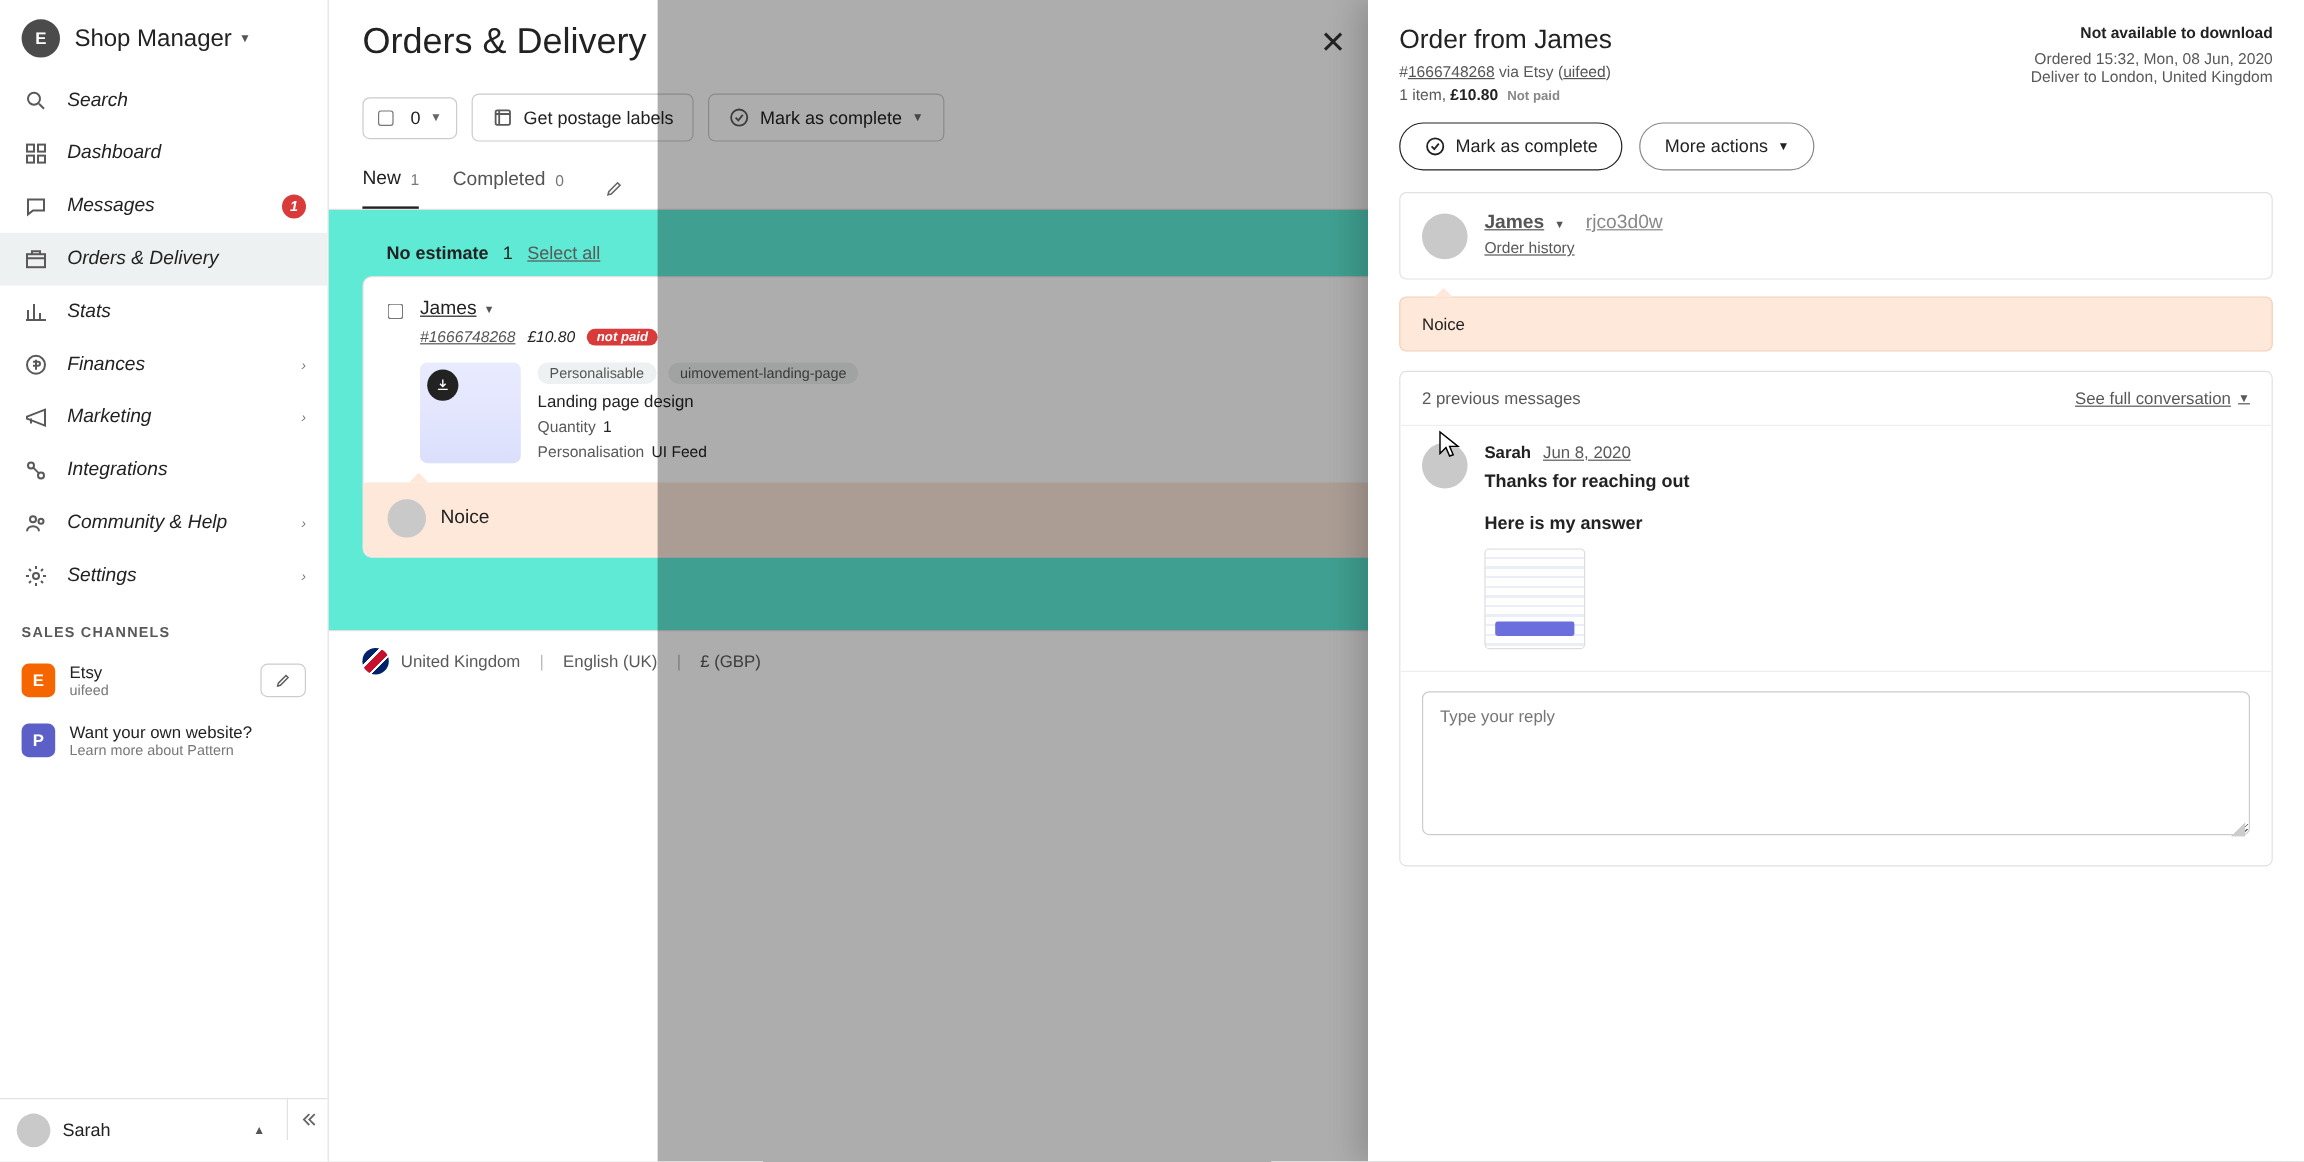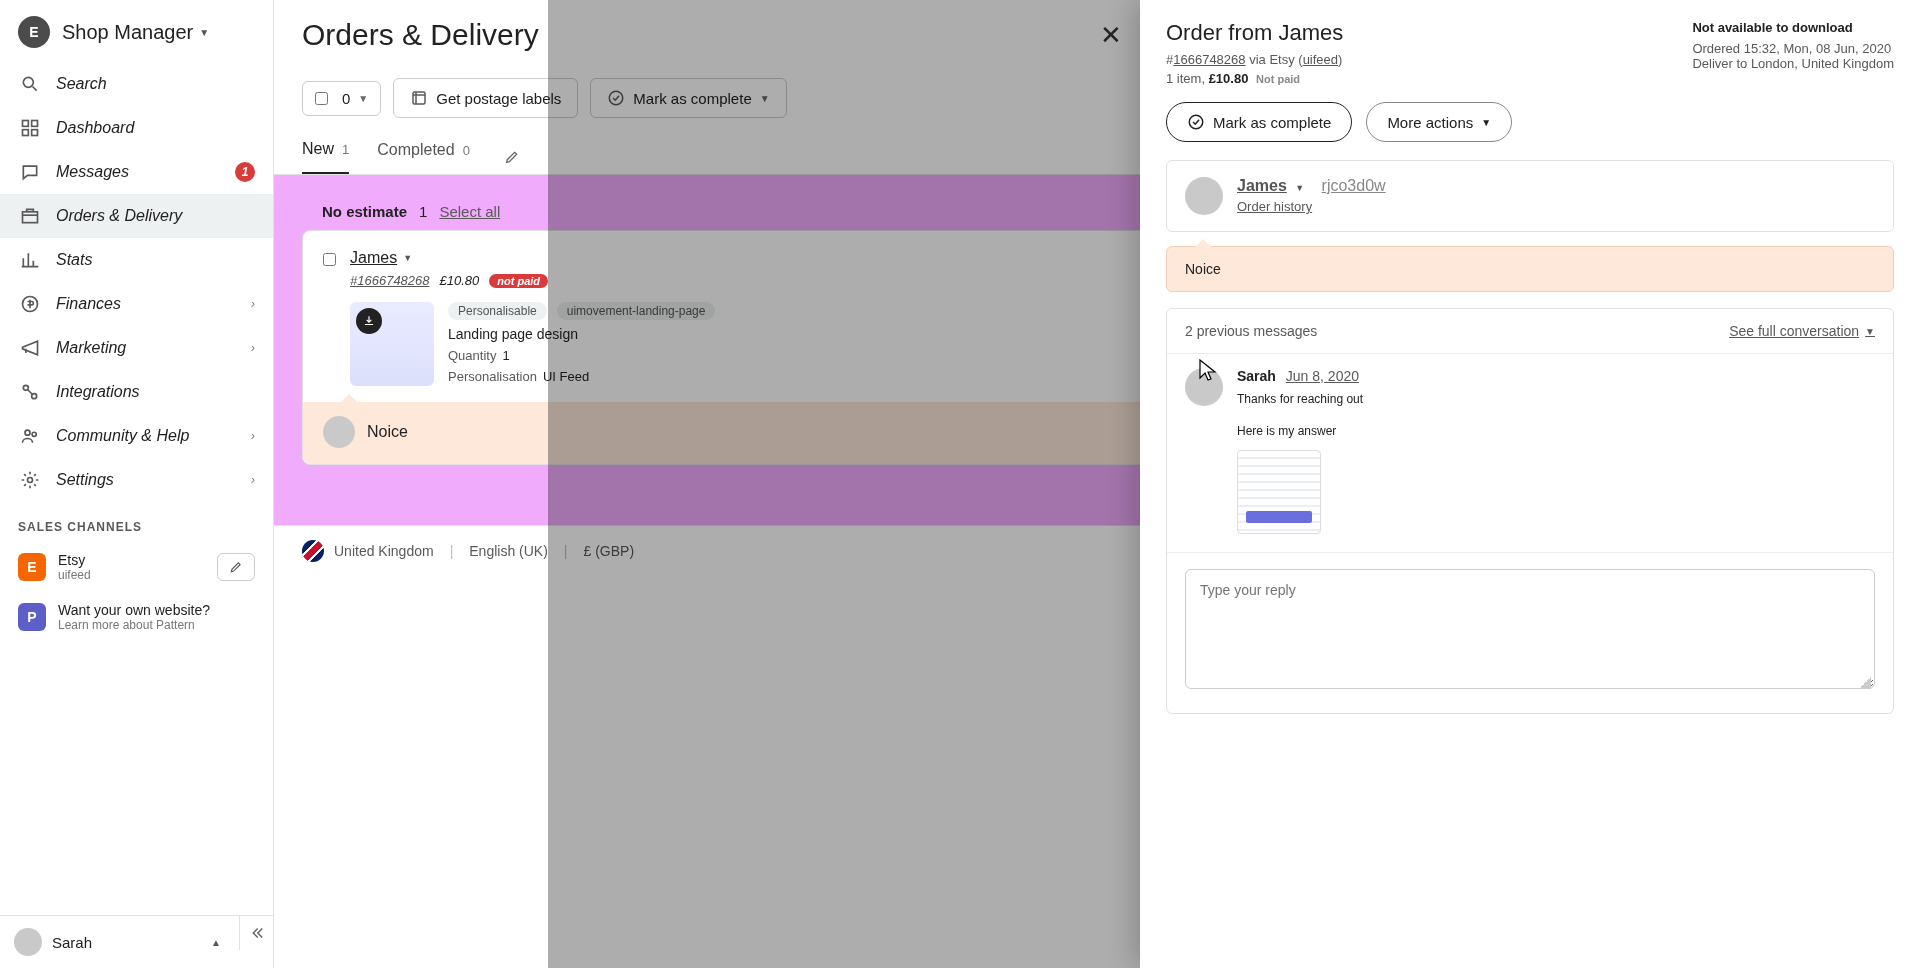--- a/index.html
+++ b/index.html
@@ -46,21 +46,21 @@
   .btn.small { padding: 8px 12px; }
   .btn .caret { font-size: 10px; color: #666; }
   .sel-btn input { margin-right: 6px; }
 
   .tabs { display: flex; align-items: center; gap: 28px; padding: 22px 28px 0; border-bottom: 1px solid #e1e1e1; }
   .tab { padding-bottom: 14px; font-size: 16px; color: #555; display: flex; align-items: center; gap: 8px; cursor: pointer; }
   .tab.active { color: #222; border-bottom: 2px solid #222; }
   .tab-count { font-size: 13px; color: #777; }
   .tabs .pencil { margin-left: 6px; color: #666; cursor: pointer; }
 
-  .content { padding: 18px 28px 40px; background: #f0abfc; flex: 1; overflow-y: auto; }
+  .content { padding: 18px 28px 40px; background: #5eead4; flex: 1; overflow-y: auto; }
   .group-header { display: flex; align-items: center; gap: 12px; padding: 10px 20px 10px; font-size: 15px; }
   .group-header b { font-weight: 600; }
   .group-header .sel-all { color: #595959; text-decoration: underline; cursor: pointer; }
 
   .order-card { background: #fff; border: 1px solid #e1e1e1; border-radius: 8px; padding: 18px 20px 0; margin-bottom: 20px; }
   .order-top { display: flex; align-items: flex-start; gap: 14px; }
   .oc-check { margin-top: 4px; }
   .oc-body { flex: 1; }
   .oc-buyer { display: flex; align-items: center; gap: 6px; margin-bottom: 6px; }
   .oc-buyer b { font-size: 16px; font-weight: 500; text-decoration: underline; }
@@ -91,21 +91,21 @@
   .page-bg { position: absolute; inset: 0; }
 
   
   .drawer { position: absolute; top: 0; right: 0; bottom: 0; width: 780px; background: #fff; z-index: 10; display: flex; flex-direction: column; box-shadow: -8px 0 24px rgba(0,0,0,0.18); }
   .drawer-close { position: absolute; left: -40px; top: 20px; width: 28px; height: 28px; color: #222; cursor: pointer; font-size: 26px; z-index: 11; }
   .drawer-inner { overflow-y: auto; padding: 20px 26px 0; flex: 1; display: flex; flex-direction: column; }
   .dh { display: flex; justify-content: space-between; align-items: flex-start; gap: 20px; }
   .dh-left h2 { font-size: 22px; font-weight: 500; margin-bottom: 6px; }
   .dh-sub { font-size: 13px; color: #595959; }
   .dh-sub .np2 { font-size: 11px; font-weight: 600; color: #888; margin-left: 4px; }
-  .dh-right { text-align: left; font-size: 13px; color: #595959; }
+  .dh-right { text-align: right; font-size: 13px; color: #595959; }
   .dh-right .nd { font-weight: 600; color: #222; margin-bottom: 6px; }
 
   .dh-actions { display: flex; gap: 14px; margin-top: 16px; }
   .pill-btn { border: 1px solid #222; border-radius: 22px; padding: 10px 20px; font-size: 15px; display: inline-flex; align-items: center; gap: 8px; cursor: pointer; background: #fff; }
   .pill-btn.outline { border-color: #888; color: #222; }
   .pill-btn .caret { font-size: 10px; }
 
   .panel { border: 1px solid #e1e1e1; border-radius: 6px; margin-top: 18px; }
   .panel.pad { padding: 16px 18px; }
   .buyer-row { display: flex; align-items: center; gap: 14px; }
@@ -120,21 +120,21 @@
 
   .msg-head { display: flex; justify-content: space-between; padding: 14px 18px; font-size: 14px; color: #595959; border-bottom: 1px solid #eee;}
   .see-full { text-decoration: underline; cursor: pointer; display: inline-flex; align-items: center; gap: 6px; }
 
   .msg-body { padding: 14px 18px 18px; border-bottom: 1px solid #eee; }
   .msg-meta { font-size: 14px; }
   .msg-meta b { font-weight: 600; }
   .msg-meta .date { color: #595959; text-decoration: underline; margin-left: 6px; cursor: pointer;}
   .msg-row { display: flex; gap: 14px; }
   .msg-avatar { width: 38px; height: 38px; border-radius: 50%; background: #c9c9c9; flex-shrink: 0;}
-  .msg-text { font-size: 12px; margin-top: 8px; }
+  .msg-text { font-size: 15px; margin-top: 8px; font-weight: bold; }
   .attach { width: 84px; height: 84px; border: 1px solid #ddd; border-radius: 4px; margin-top: 12px; background: repeating-linear-gradient(#fff,#fff 6px,#eceef7 6px,#eceef7 8px); position: relative; }
   .attach::after { content:""; position:absolute; left:8px; right:8px; bottom:10px; height:12px; background:#6a6fdd; border-radius:2px;}
 
   .reply-wrap { padding: 16px 18px 20px; }
   .reply { width: 100%; min-height: 120px; border: 1px solid #ccc; border-radius: 6px; padding: 12px 14px; font-size: 14px; font-family: inherit; resize: vertical; }
   .reply-corner { position: absolute; right: 4px; bottom: 4px; width: 12px; height: 12px; background: linear-gradient(135deg, transparent 50%, #ccc 50%); }
   .reply-holder { position: relative; }
 
   
   .cursor { position: absolute; left: 924px; top: 358px; width: 20px; height: 24px; z-index: 20; pointer-events: none; }

